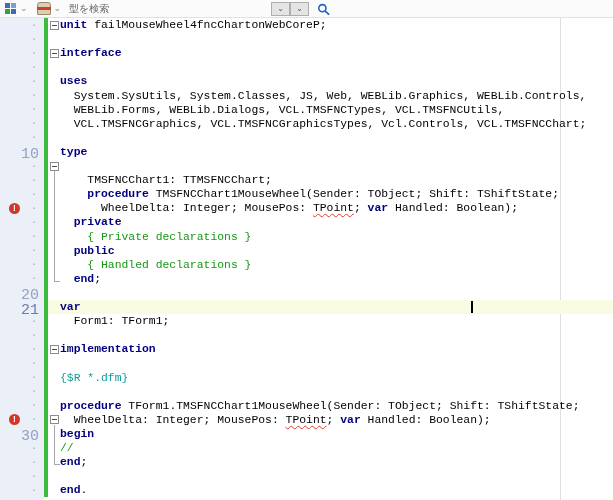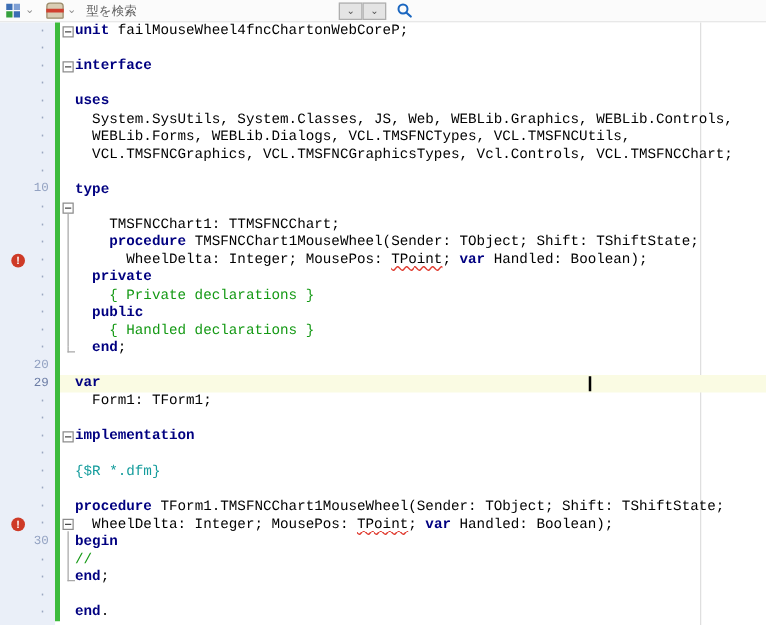--- a/index.html
+++ b/index.html
@@ -26,21 +26,21 @@
             display:flex;align-items:center;justify-content:center;color:#555;font-size:8px;flex:0 0 auto;
             font-family:"DejaVu Sans",sans-serif;}
   .search-glyph{margin-left:8px;flex:0 0 auto;width:13px;height:13px;}
 
   
   .editor{position:absolute;left:0;top:18px;width:613px;height:482px;background:#ffffff;
           font-family:"Liberation Mono","DejaVu Sans Mono",monospace;font-size:11.4px;}
   .gutter{position:absolute;left:0;top:0;width:44px;height:482px;background:#eaeff8;}
   .change-bar{position:absolute;left:44px;top:0;width:4px;background:#3dbb3d;}
   .margin-line{position:absolute;left:560px;top:0;width:1px;height:482px;background:#dfdfdf;}
-  .gut-num{position:absolute;right:5px;width:38px;text-align:right;color:#93a2c2;font-size:10px;
+  .gut-num{position:absolute;right:5px;width:38px;text-align:right;color:#93a2c2;font-size:15px;
            font-family:"Liberation Mono","DejaVu Sans Mono",monospace;}
   .gut-num.cur{color:#6d7ea6;}
   .gut-dot{position:absolute;right:7px;width:6px;text-align:right;color:#9aa7c0;font-size:10px;}
   .err-badge{position:absolute;left:9px;width:11px;height:11px;border-radius:50%;background:#ce3a27;
              color:#fff;font-size:8.5px;font-weight:bold;text-align:center;line-height:11px;
              font-family:"Liberation Sans",sans-serif;}
   .fold-box{position:absolute;left:50px;width:9px;height:9px;box-sizing:border-box;border:1px solid #8c8c8c;
             background:#fff;}
   .fold-box i{position:absolute;left:1px;right:1px;top:3px;height:1px;background:#4a4a4a;}
   .fold-vline{position:absolute;left:54px;width:1px;background:#a8a8a8;}
@@ -98,21 +98,21 @@
       <div class="gut-dot" style="top: 142.5px;">·</div>
       <div class="gut-dot" style="top: 156.6px;">·</div>
       <div class="gut-dot" style="top: 170.7px;">·</div>
       <div class="gut-dot" style="top: 184.8px;">·</div>
       <div class="gut-dot" style="top: 198.9px;">·</div>
       <div class="gut-dot" style="top: 213px;">·</div>
       <div class="gut-dot" style="top: 227.1px;">·</div>
       <div class="gut-dot" style="top: 241.2px;">·</div>
       <div class="gut-dot" style="top: 255.3px;">·</div>
       <div class="gut-num" style="top: 269.4px;">20</div>
-      <div class="gut-num cur" style="top: 283.5px;">29</div>
+      <div class="gut-num cur" style="top: 283.5px;">21</div>
       <div class="gut-dot" style="top: 297.6px;">·</div>
       <div class="gut-dot" style="top: 311.7px;">·</div>
       <div class="gut-dot" style="top: 325.8px;">·</div>
       <div class="gut-dot" style="top: 339.9px;">·</div>
       <div class="gut-dot" style="top: 354px;">·</div>
       <div class="gut-dot" style="top: 368.1px;">·</div>
       <div class="gut-dot" style="top: 382.2px;">·</div>
       <div class="gut-dot" style="top: 396.3px;">·</div>
       <div class="gut-num" style="top: 410.4px;">30</div>
       <div class="gut-dot" style="top: 424.5px;">·</div>

